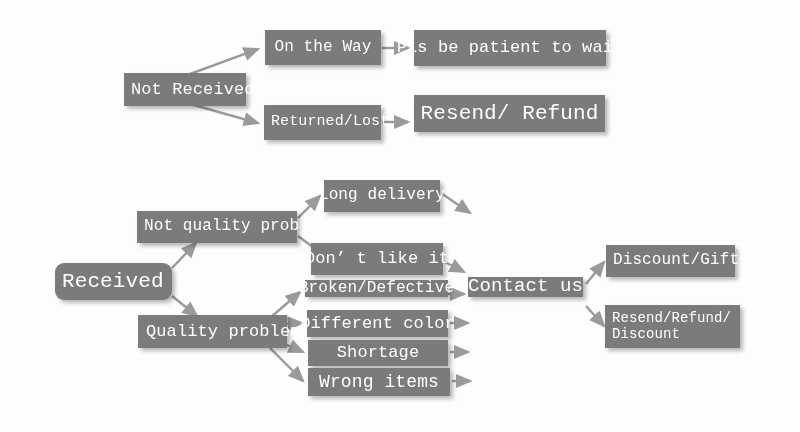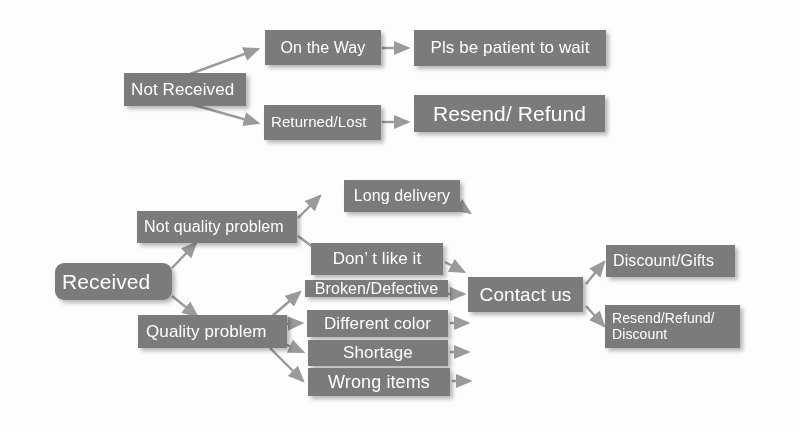--- a/index.html
+++ b/index.html
@@ -31,20 +31,21 @@
     display: flex;
     align-items: center;
     justify-content: center;
     text-align: center;
     line-height: 1.12;
     letter-spacing: 0.1px;
     box-shadow: 3px 3px 4px rgba(0,0,0,0.28);
     padding: 0 4px;
     white-space: pre;
     z-index: 2;
+    font-family: Liberation Mono, monospace;
   }
   .node.left-align {
     justify-content: flex-start;
     text-align: left;
     padding-left: 7px;
   }
 </style>
 </head>
 <body>
 
@@ -80,24 +81,24 @@
   </svg>
   <div id="node-layer">
       <div class="node left-align" style="left: 124px; top: 73px; width: 122px; height: 33px; font-size: 17px; background: rgb(123, 123, 123); color: rgb(255, 255, 255);">Not Received</div>
       <div class="node" style="left: 265px; top: 30px; width: 116px; height: 35px; font-size: 16px; background: rgb(123, 123, 123); color: rgb(255, 255, 255);">On the Way</div>
       <div class="node" style="left: 414px; top: 30px; width: 192px; height: 36px; font-size: 17px; background: rgb(123, 123, 123); color: rgb(255, 255, 255);">Pls be patient to wait</div>
       <div class="node left-align" style="left: 264px; top: 105px; width: 117px; height: 35px; font-size: 15px; background: rgb(123, 123, 123); color: rgb(255, 255, 255);">Returned/Lost</div>
       <div class="node" style="left: 414px; top: 95px; width: 191px; height: 37px; font-size: 21px; background: rgb(123, 123, 123); color: rgb(255, 255, 255);">Resend/ Refund</div>
       <div class="node left-align" style="left: 55px; top: 263px; width: 117px; height: 37px; font-size: 21px; background: rgb(123, 123, 123); color: rgb(255, 255, 255); border-radius: 9px;">Received</div>
       <div class="node left-align" style="left: 137px; top: 211px; width: 160px; height: 32px; font-size: 16px; background: rgb(123, 123, 123); color: rgb(255, 255, 255);">Not quality problem</div>
       <div class="node left-align" style="left: 138px; top: 315px; width: 149px; height: 33px; font-size: 17px; background: rgb(123, 123, 123); color: rgb(255, 255, 255); padding-left: 8px;">Quality problem</div>
-      <div class="node" style="left: 324px; top: 180px; width: 116px; height: 32px; font-size: 16px; background: rgb(123, 123, 123); color: rgb(255, 255, 255); margin-left: 20px;">Long delivery</div>
+      <div class="node" style="left: 324px; top: 180px; width: 116px; height: 32px; font-size: 16px; background: rgb(123, 123, 123); color: rgb(255, 255, 255);">Long delivery</div>
       <div class="node" style="left: 311px; top: 243px; width: 132px; height: 32px; font-size: 17px; background: rgb(123, 123, 123); color: rgb(255, 255, 255);">Don’ t like it</div>
       <div class="node" style="left: 305px; top: 280px; width: 143px; height: 17px; font-size: 16px; background: rgb(123, 123, 123); color: rgb(255, 255, 255);">Broken/Defective</div>
       <div class="node" style="left: 307px; top: 310px; width: 141px; height: 27px; font-size: 17px; background: rgb(123, 123, 123); color: rgb(255, 255, 255);">Different color</div>
       <div class="node" style="left: 308px; top: 340px; width: 140px; height: 26px; font-size: 17px; background: rgb(123, 123, 123); color: rgb(255, 255, 255);">Shortage</div>
       <div class="node" style="left: 308px; top: 368px; width: 142px; height: 28px; font-size: 18px; background: rgb(123, 123, 123); color: rgb(255, 255, 255);">Wrong items</div>
-      <div class="node" style="left: 468px; top: 277px; width: 115px; height: 35px; font-size: 19px; background: rgb(123, 123, 123); color: rgb(255, 255, 255);">Contact us</div>
+      <div class="node" style="left: 468px; top: 277px; width: 115px; height: 20px; font-size: 19px; background: rgb(123, 123, 123); color: rgb(255, 255, 255);">Contact us</div>
       <div class="node left-align" style="left: 606px; top: 245px; width: 129px; height: 32px; font-size: 16px; background: rgb(123, 123, 123); color: rgb(255, 255, 255);">Discount/Gifts</div>
       <div class="node left-align" style="left: 605px; top: 305px; width: 135px; height: 43px; font-size: 14px; background: rgb(123, 123, 123); color: rgb(255, 255, 255);">Resend/Refund/
 Discount</div>
     </div>
 </div>
 
 </body></html>

